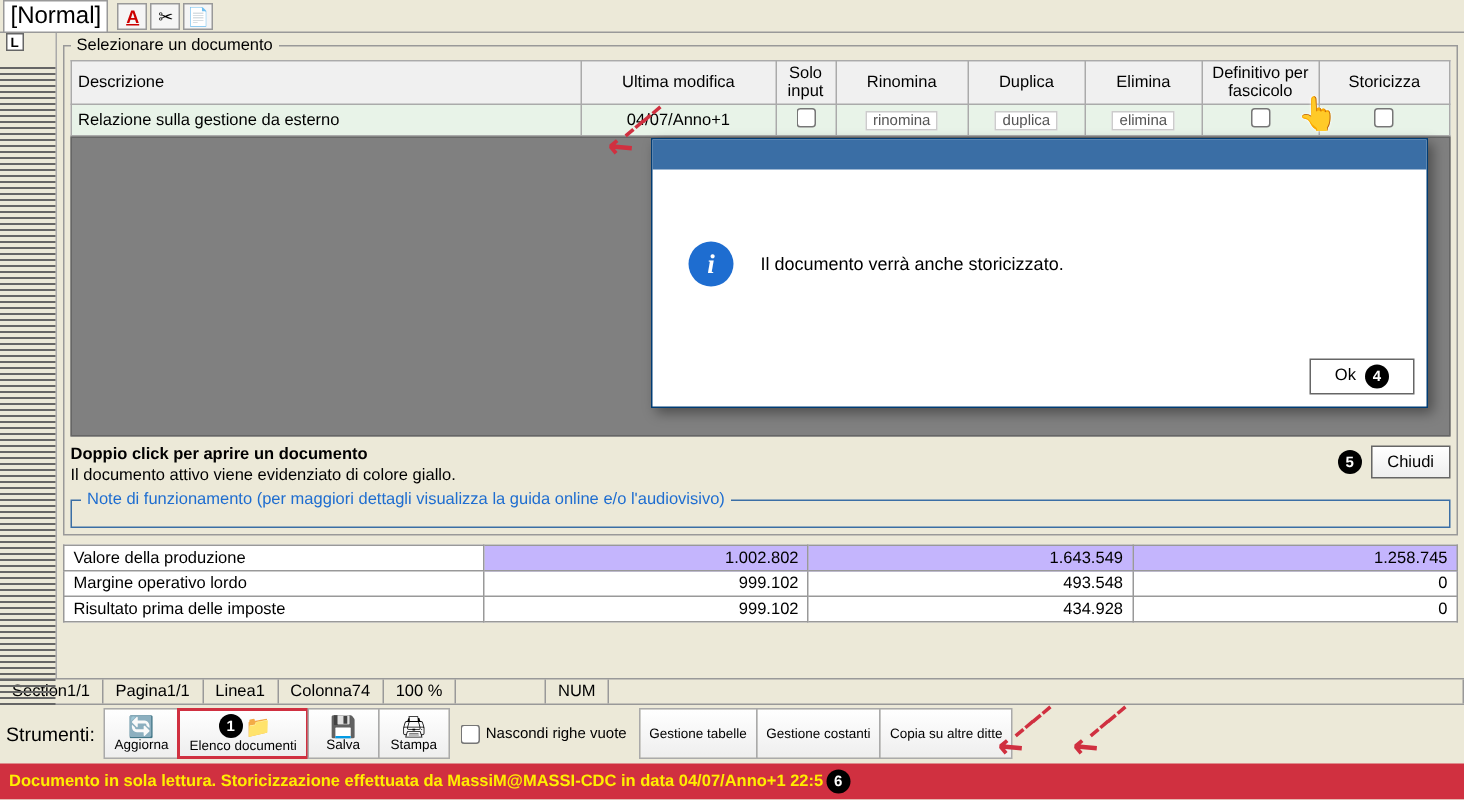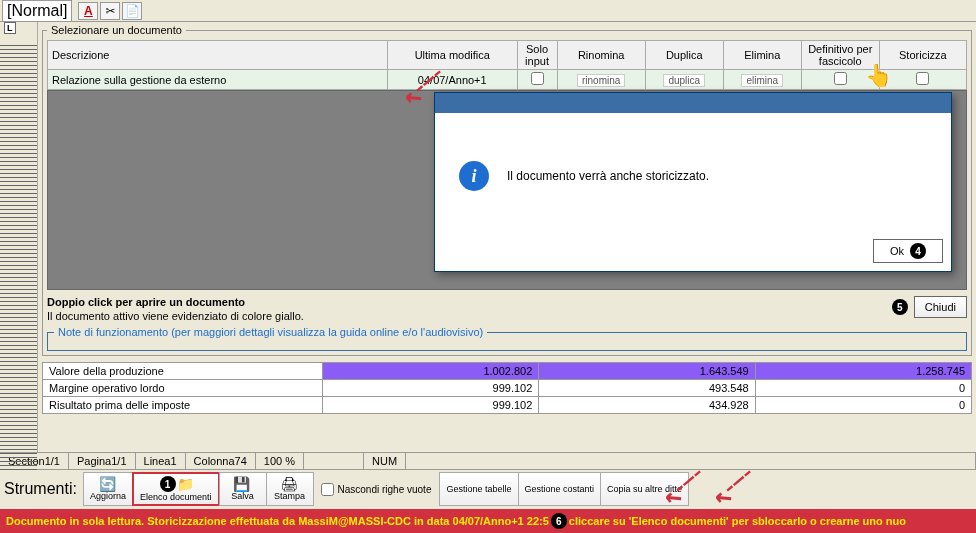--- a/index.html
+++ b/index.html
@@ -42,27 +42,27 @@
   .info-panel { margin-top:2px; }
   .info-panel .bold-line { font-weight:bold; font-size:11px; margin:4px 0 2px;}
   .btn-nuovo, .btn-chiudi { border:1px solid #666; background:linear-gradient(#fff,#eee); padding:4px 10px; font-size:11px;}
   .info-row { display:flex; justify-content:space-between; align-items:flex-start;}
   .note-fieldset { border:1px solid #3a6ea5; margin:4px 0 0; padding:6px;}
   .note-fieldset legend { color:#1e6dd0; font-size:11px; padding:0 4px;}
   
   .data-table { width:100%; border-collapse:collapse; margin-top:2px; background:#fff;}
   .data-table td { border:1px solid #999; padding:2px 6px; font-size:11px;}
   .data-table td.num { text-align:right; }
-  .data-table tr:first-child td.num { background:#8b5cf6;}
+  .data-table tr:first-child td.num { background:#c4b5fd;}
   
   .status-1 { display:flex; border-top:1px solid #999; border-bottom:1px solid #999; font-size:11px; background:#ece9d8;}
   .status-1 > div { border-right:1px solid #999; padding:2px 8px;}
   
   .tools-bar { display:flex; align-items:center; padding:2px 4px; gap:0; background:#ece9d8;}
-  .tools-label { font-size:16px; margin-right:6px;}
+  .tools-label { font-size:13px; margin-right:6px;}
   .tool-btn { display:flex; flex-direction:column; align-items:center; justify-content:center; border:1px solid #aaa; background:linear-gradient(#fff,#eee); font-size:10px; padding:2px 6px; min-width:48px; height:34px; margin-right:-1px;}
   .tool-btn.highlight { border:2px solid #d03040;}
   .tool-btn .ico { font-size:14px; line-height:14px; }
   .tool-btn .lbl { font-size:9px; line-height:10px; text-align:center;}
   .nascondi { display:flex; align-items:center; gap:4px; font-size:10px; padding:0 8px;}
   
   .red-bar { position:absolute; bottom:0; left:0; width:100%; background:#d03040; color:#ffee00; font-weight:bold; font-size:11px; padding:4px 6px; display:flex; align-items:center;}
   
   .arrow-red { position:absolute; color:#d03040; font-size:28px; font-weight:bold; z-index:50; pointer-events:none;}
   .dashes-nw { transform:rotate(-40deg); font-family:monospace; letter-spacing:-2px;}
@@ -207,21 +207,20 @@
       <span class="lbl">Gestione costanti</span>
     </div>
   <div class="tool-btn">
       <span class="lbl">Copia su altre ditte</span>
     </div>
 </div>
 
 <div class="red-bar">
   <span>Documento in sola lettura. Storicizzazione effettuata da MassiM@MASSI-CDC in data 04/07/Anno+1 22:5</span>
   <span class="badge" style="margin:0 2px;">6</span>
-  <span>cliccare su 'Elenco documenti' per sbloccarlo o crearne uno nuo</span>
 </div>
 
 <div class="dialog">
   <div class="dialog-title"></div>
   <div class="dialog-body">
     <div class="info-icon">i</div>
     <div style="font-size:12px;">Il documento verrà anche storicizzato.</div>
   </div>
   <div class="dialog-footer">
     <button class="ok-btn"><span>Ok</span> <span class="badge">4</span></button>

